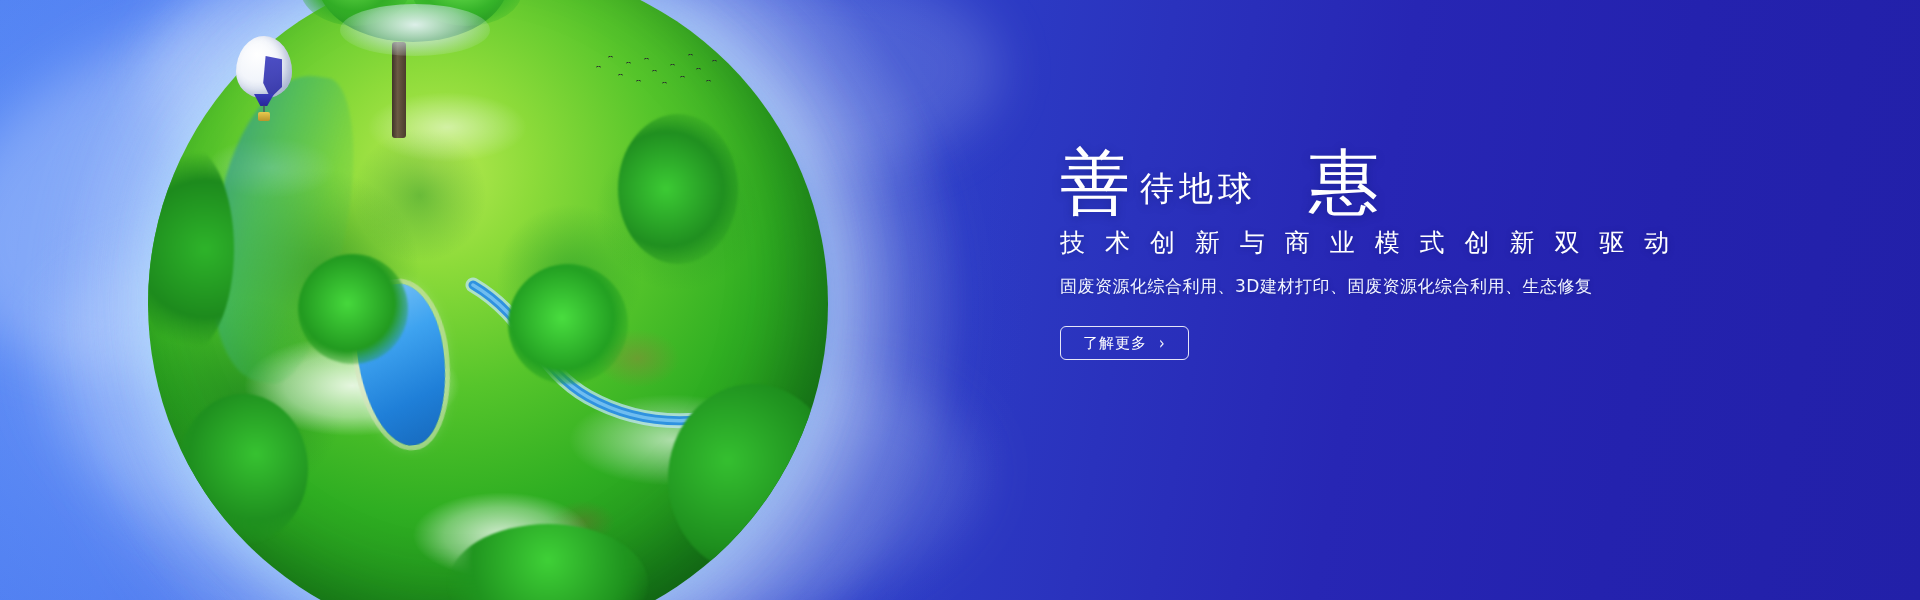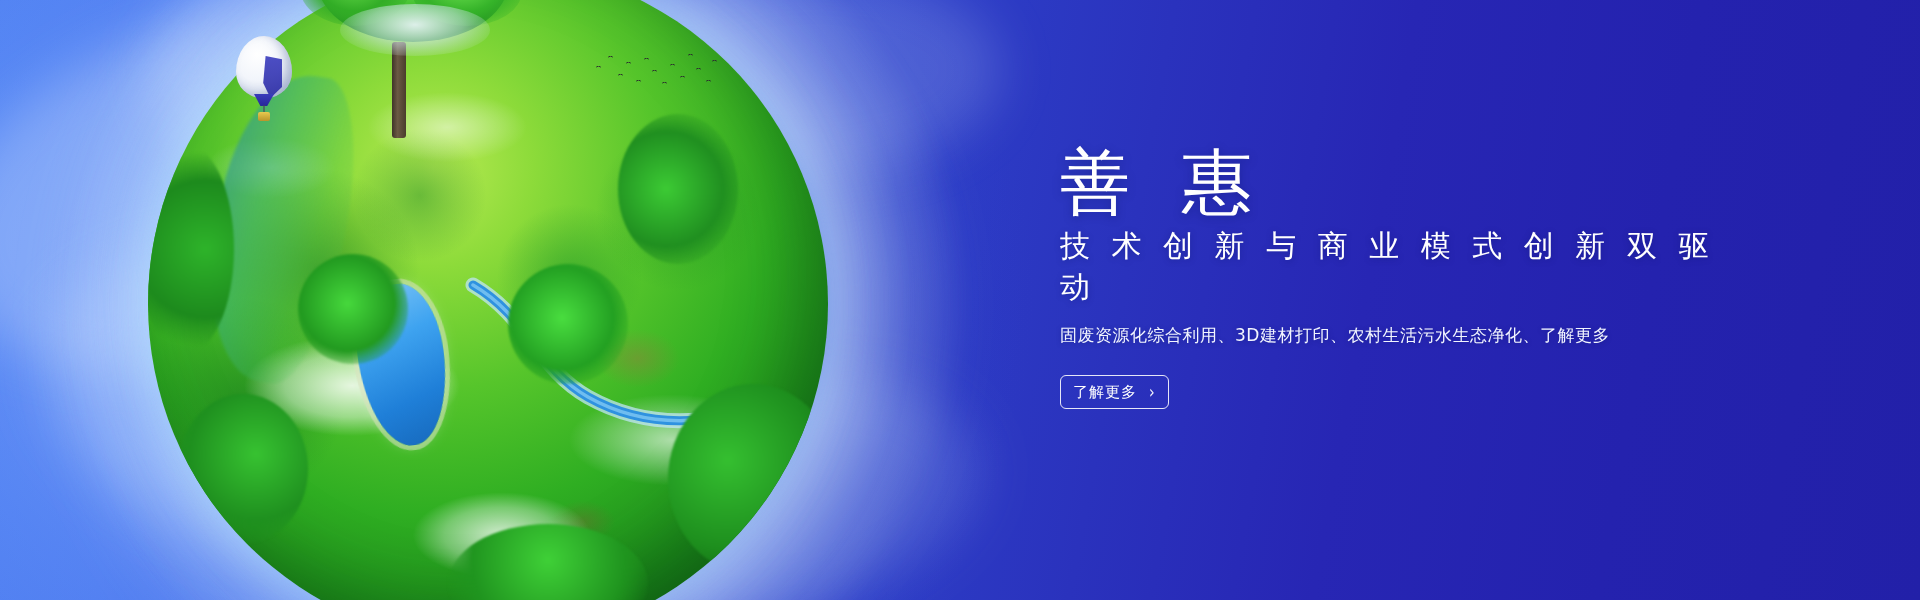--- a/index.html
+++ b/index.html
@@ -216,41 +216,41 @@
     font-family:"DejaVu Serif","Liberation Serif",serif;
     font-size:34px;
     line-height:1;
     letter-spacing:5px;
     padding-bottom:7px;
     margin-left:10px;
     text-shadow:0 2px 8px rgba(10,20,90,.35);
   }
   .subhead{
     font-family:"DejaVu Sans","Liberation Sans",sans-serif;
-    font-size:30px;
+    font-size:25px;
     letter-spacing:6px;
     font-weight:400;
     margin-top:12px;
     margin-bottom:16px;
     text-shadow:0 1px 6px rgba(10,20,90,.35);
   }
   .desc{
     font-family:"DejaVu Sans","Liberation Sans",sans-serif;
     font-size:17px;
     letter-spacing:.5px;
     font-weight:400;
     color:#f2f5ff;
     margin-bottom:28px;
     text-shadow:0 1px 5px rgba(10,20,90,.35);
   }
   .cta{
     display:inline-flex; align-items:center; justify-content:center;
     gap:12px;
     height:34px;
-    padding:0 12px;
+    padding:0 22px;
     border:1px solid rgba(255,255,255,.88);
     border-radius:6px;
     background:transparent;
     color:#ffffff;
     font-family:"DejaVu Sans","Liberation Sans",sans-serif;
     font-size:15px;
     letter-spacing:1px;
     cursor:pointer;
   }
   .cta-chevron{ font-size:14px; opacity:.95; transform:scaleY(1.25); }
@@ -321,29 +321,30 @@
     <div class="bird" style="left:104px;top:16px;"></div>
     <div class="bird" style="left:114px;top:28px;"></div>
     <div class="bird" style="left:120px;top:8px;"></div>
   </div>
 
   <div class="copy">
 
     <div class="headline">
       <div class="hl-group">
         <span class="hl-big">善</span>
+        <span class="hl-small">待地球</span>
       </div>
       <div class="hl-group">
         <span class="hl-big">惠</span>
       </div>
     </div>
 
     <div class="subhead">技 术 创 新 与 商 业 模 式 创 新 双 驱 动</div>
 
-    <div class="desc">固废资源化综合利用、3D建材打印、农村生活污水生态净化、了解更多</div>
+    <div class="desc">固废资源化综合利用、3D建材打印、固废资源化综合利用、生态修复</div>
 
     <button class="cta">
       <span>了解更多</span>
       <span class="cta-chevron">›</span>
     </button>
 
   </div>
 </div>
 
 </body></html>

